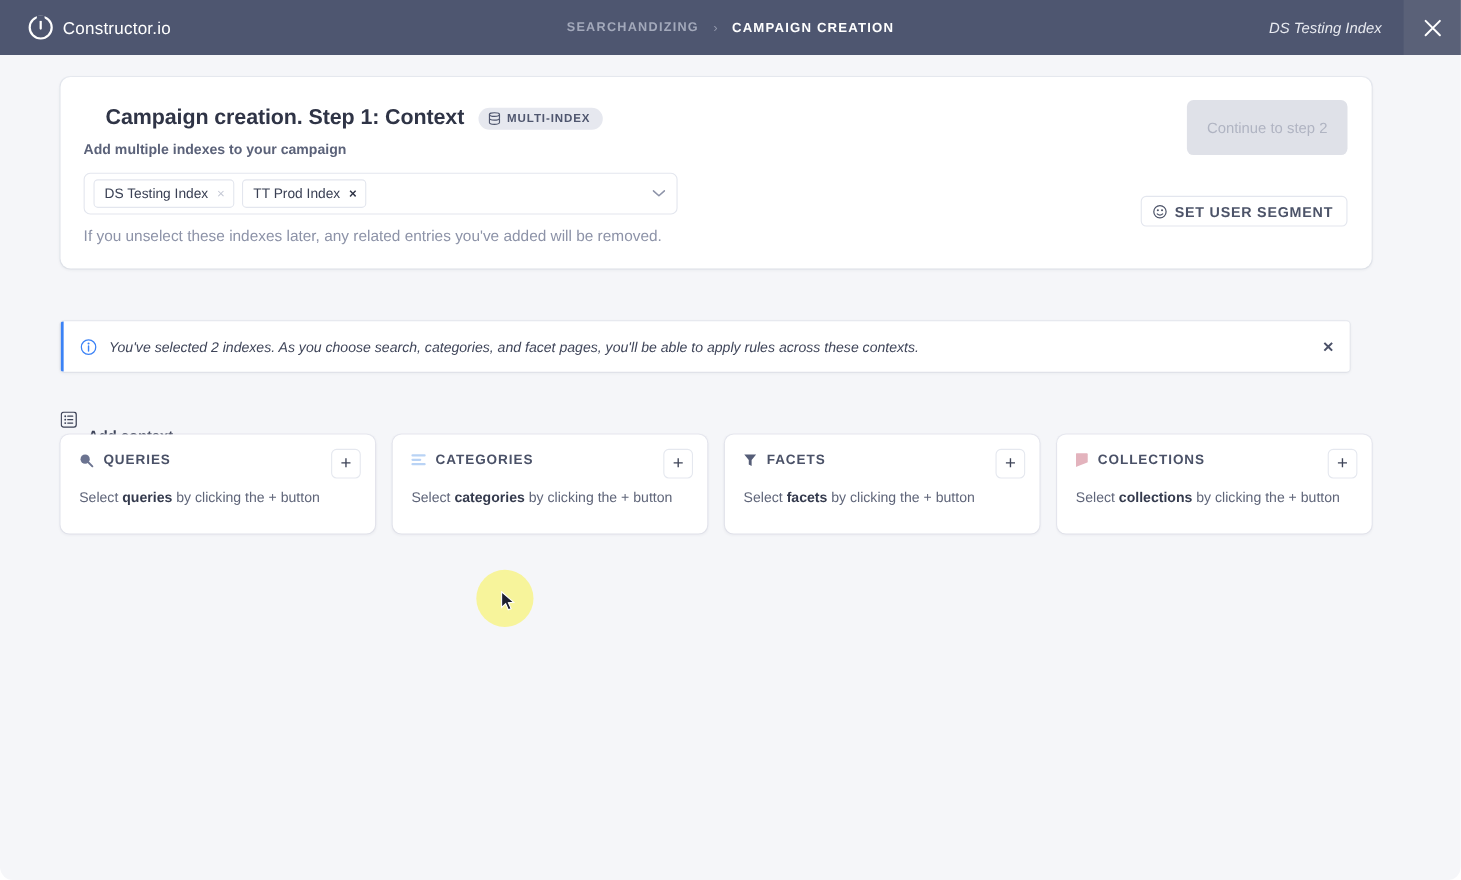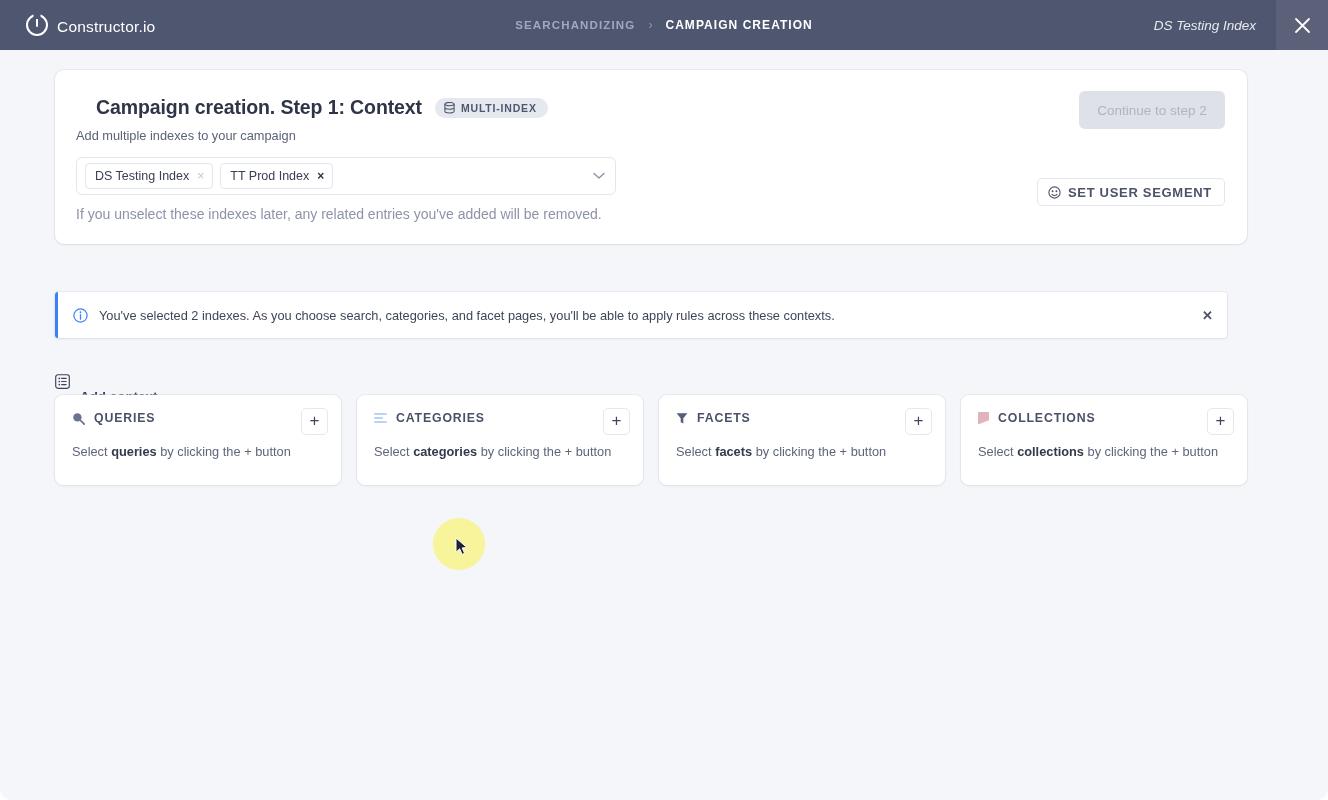--- a/index.html
+++ b/index.html
@@ -157,21 +157,21 @@
     color: #4f566e;
     border-radius: 11px;
     padding: 4px 11px 4px 9px;
     font-size: 10.5px;
     font-weight: 700;
     letter-spacing: 0.8px;
   }
   .card-subtitle {
     margin-top: 9px;
     font-size: 12.8px;
-    font-weight: 400;
+    font-weight: 700;
     color: #5b6279;
   }
 
   .select-box {
     margin-top: 14px;
     width: 540px;
     height: 38px;
     border: 1px solid #e3e6ee;
     border-radius: 6px;
     display: flex;
@@ -210,21 +210,21 @@
     margin-top: 11px;
     font-size: 14px;
     color: #8d93a8;
   }
 
   .continue-btn {
     position: absolute;
     right: 22px;
     top: 21px;
     width: 146px;
-    height: 38px;
+    height: 50px;
     border-radius: 6px;
     background: #dfe1e8;
     color: #b0b4c2;
     border: none;
     font-size: 13.5px;
     font-family: inherit;
     cursor: default;
   }
   .segment-btn {
     position: absolute;
@@ -258,20 +258,21 @@
     border-radius: 3px;
     box-shadow: 0 1px 3px rgba(30,36,60,0.07), 0 0 0 1px rgba(214,218,229,0.35);
     display: flex;
     align-items: center;
     padding: 0 14px 0 15px;
     gap: 11px;
   }
   .banner-text {
     font-size: 12.8px;
     color: #3f4559;
+    font-style: italic;
   }
   .banner-close {
     margin-left: auto;
     color: #4b5168;
     font-size: 13px;
     font-weight: 700;
     cursor: pointer;
     line-height: 1;
   }
 

